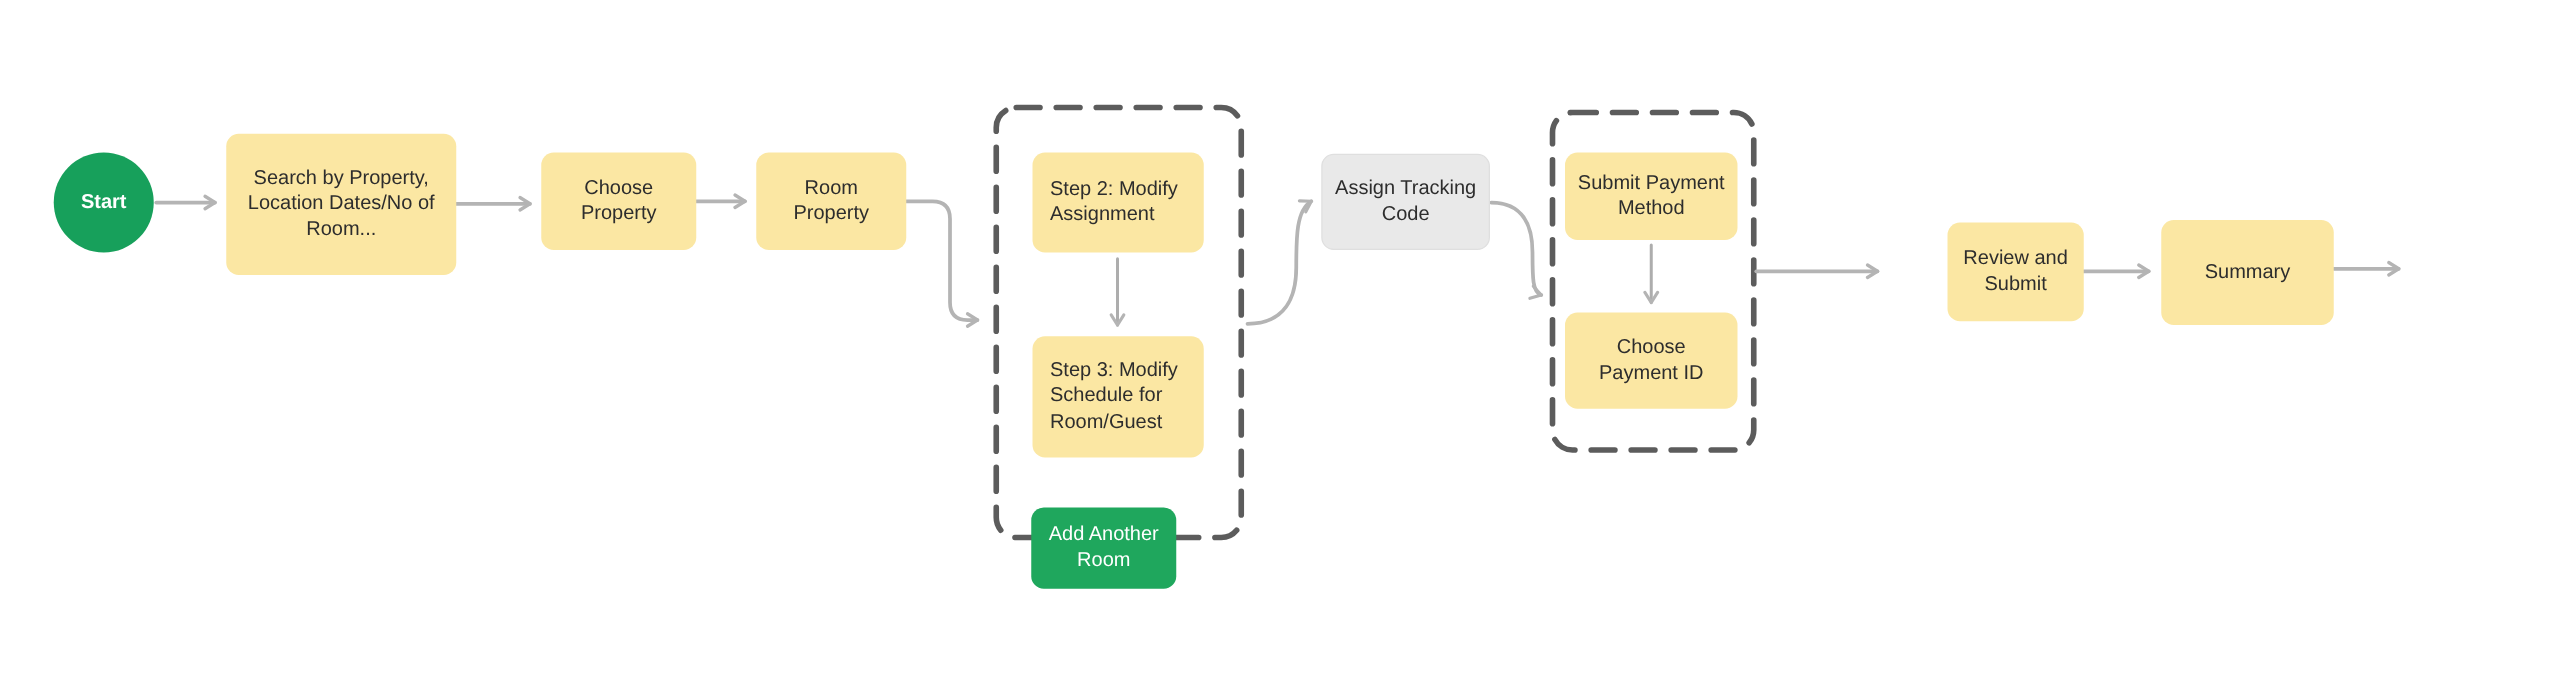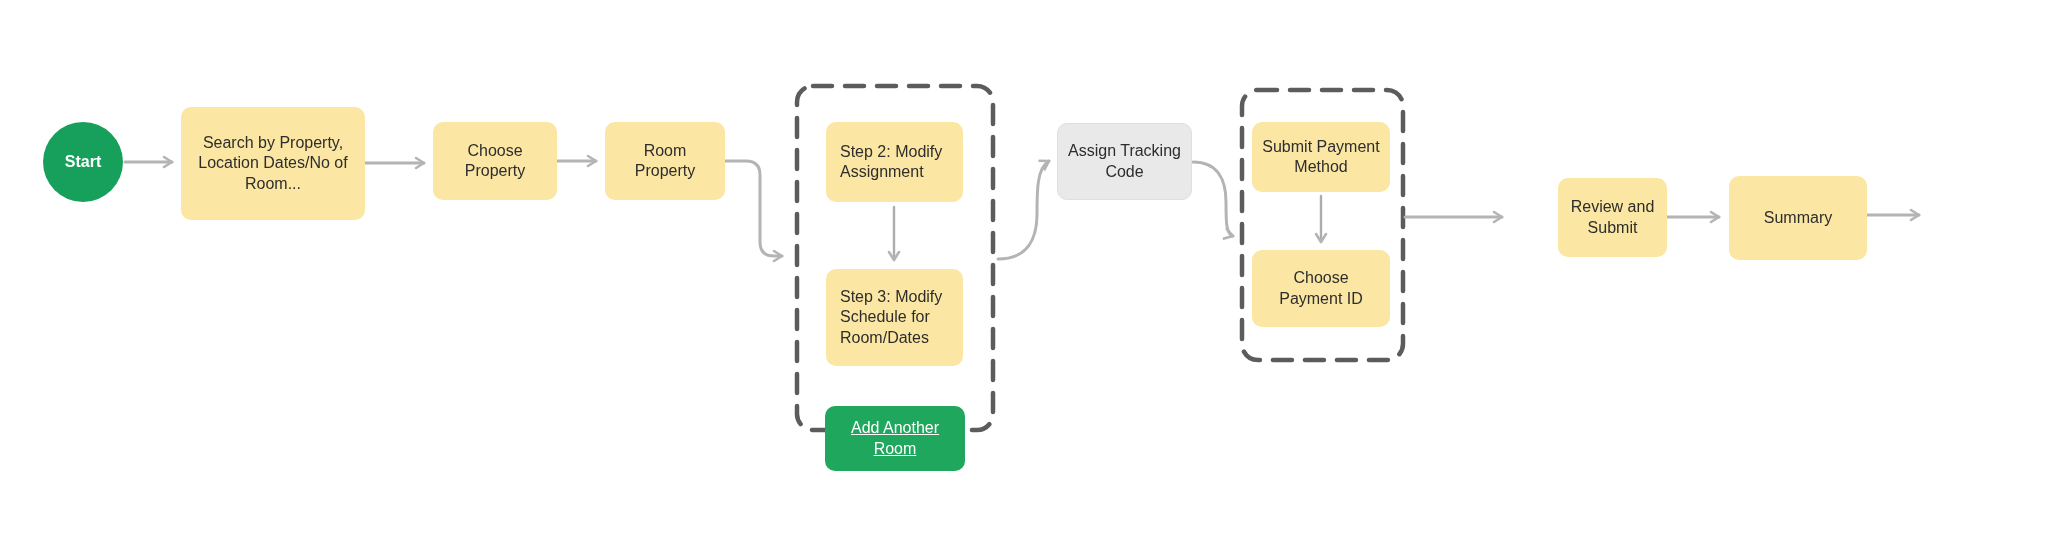--- a/index.html
+++ b/index.html
@@ -113,24 +113,24 @@
 
   <div class="node yellow" style="left:605px; top:122px; width:120px; height:78px;">
     <span>Room Property</span>
   </div>
 
   <div class="node yellow left-text" style="left:826px; top:122px; width:137px; height:80px;">
     <span>Step 2: Modify Assignment</span>
   </div>
 
   <div class="node yellow left-text" style="left:826px; top:269px; width:137px; height:97px;">
-    <span>Step 3: Modify Schedule for Room/Dates</span>
+    <span>Step 3: Modify Schedule for Room/Guest</span>
   </div>
 
-  <div class="node green-box" style="left:825px; top:406px; width:140px; height:65px;text-decoration:underline;">
+  <div class="node green-box" style="left:825px; top:406px; width:116px; height:65px;">
     <span>Add Another Room</span>
   </div>
 
   <div class="node gray" style="left:1057px; top:123px; width:135px; height:77px;">
     <span>Assign Tracking Code</span>
   </div>
 
   <div class="node yellow" style="left:1252px; top:122px; width:138px; height:70px;">
     <span>Submit Payment Method</span>
   </div>

